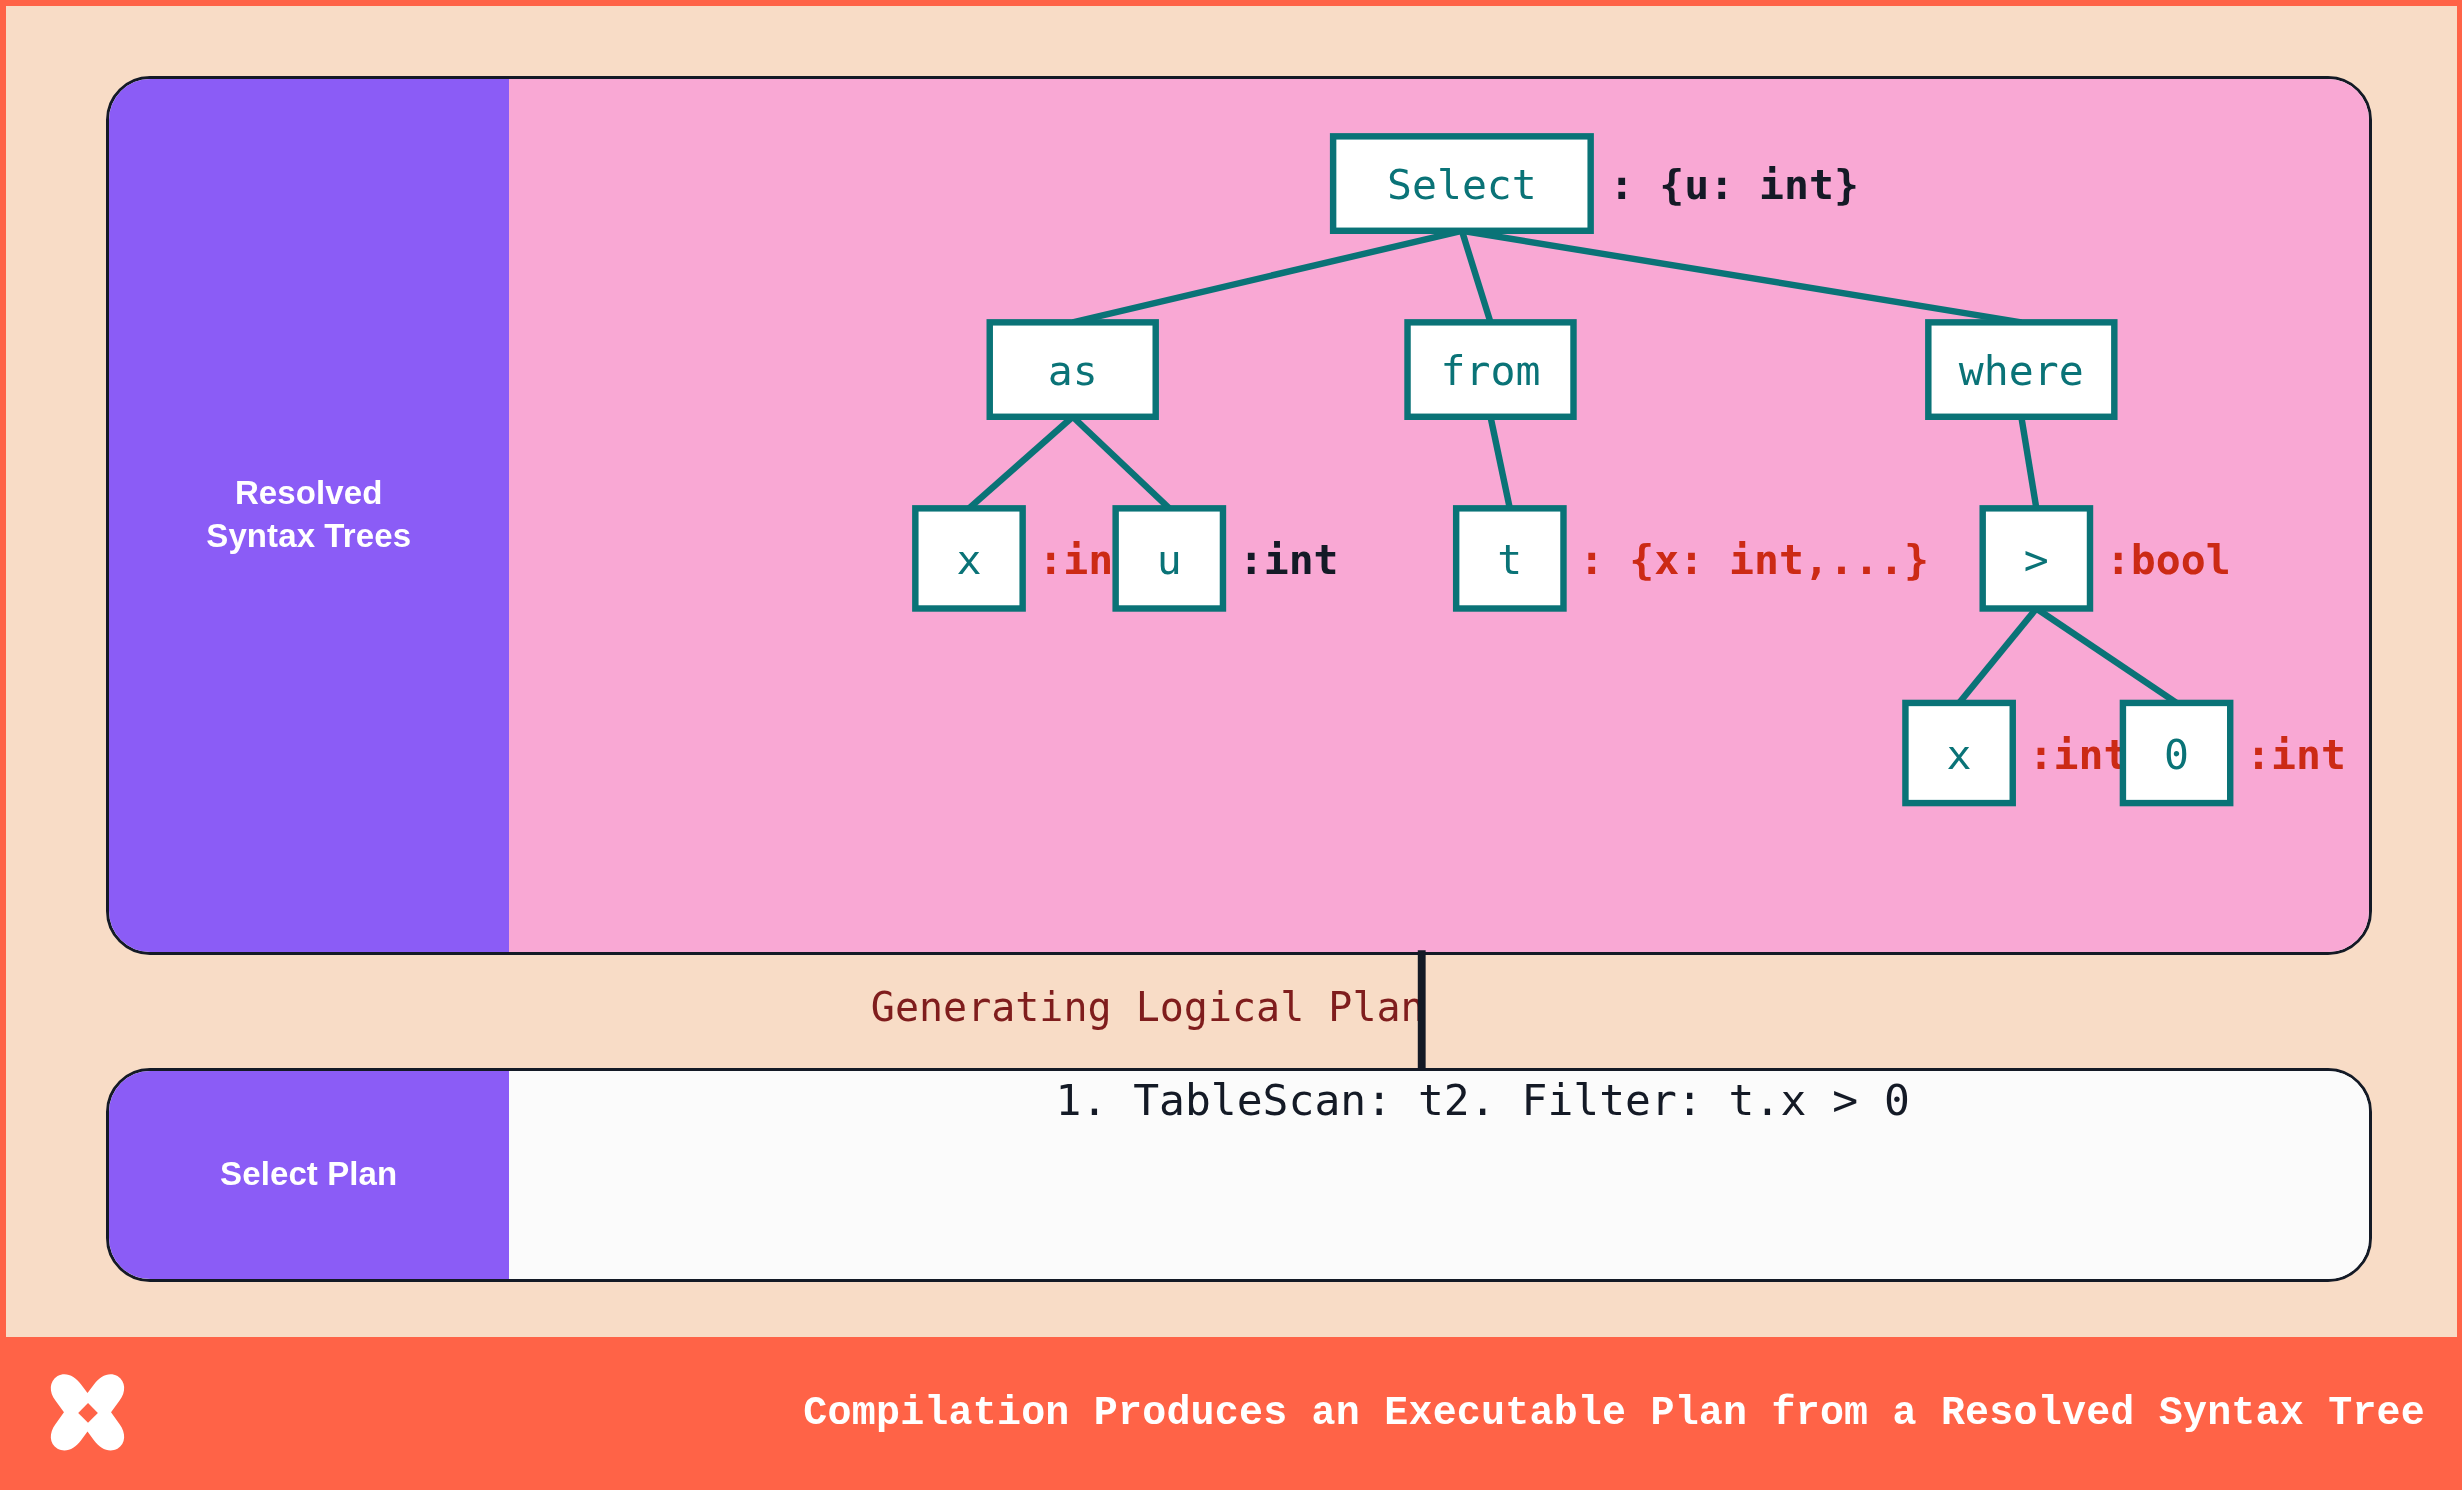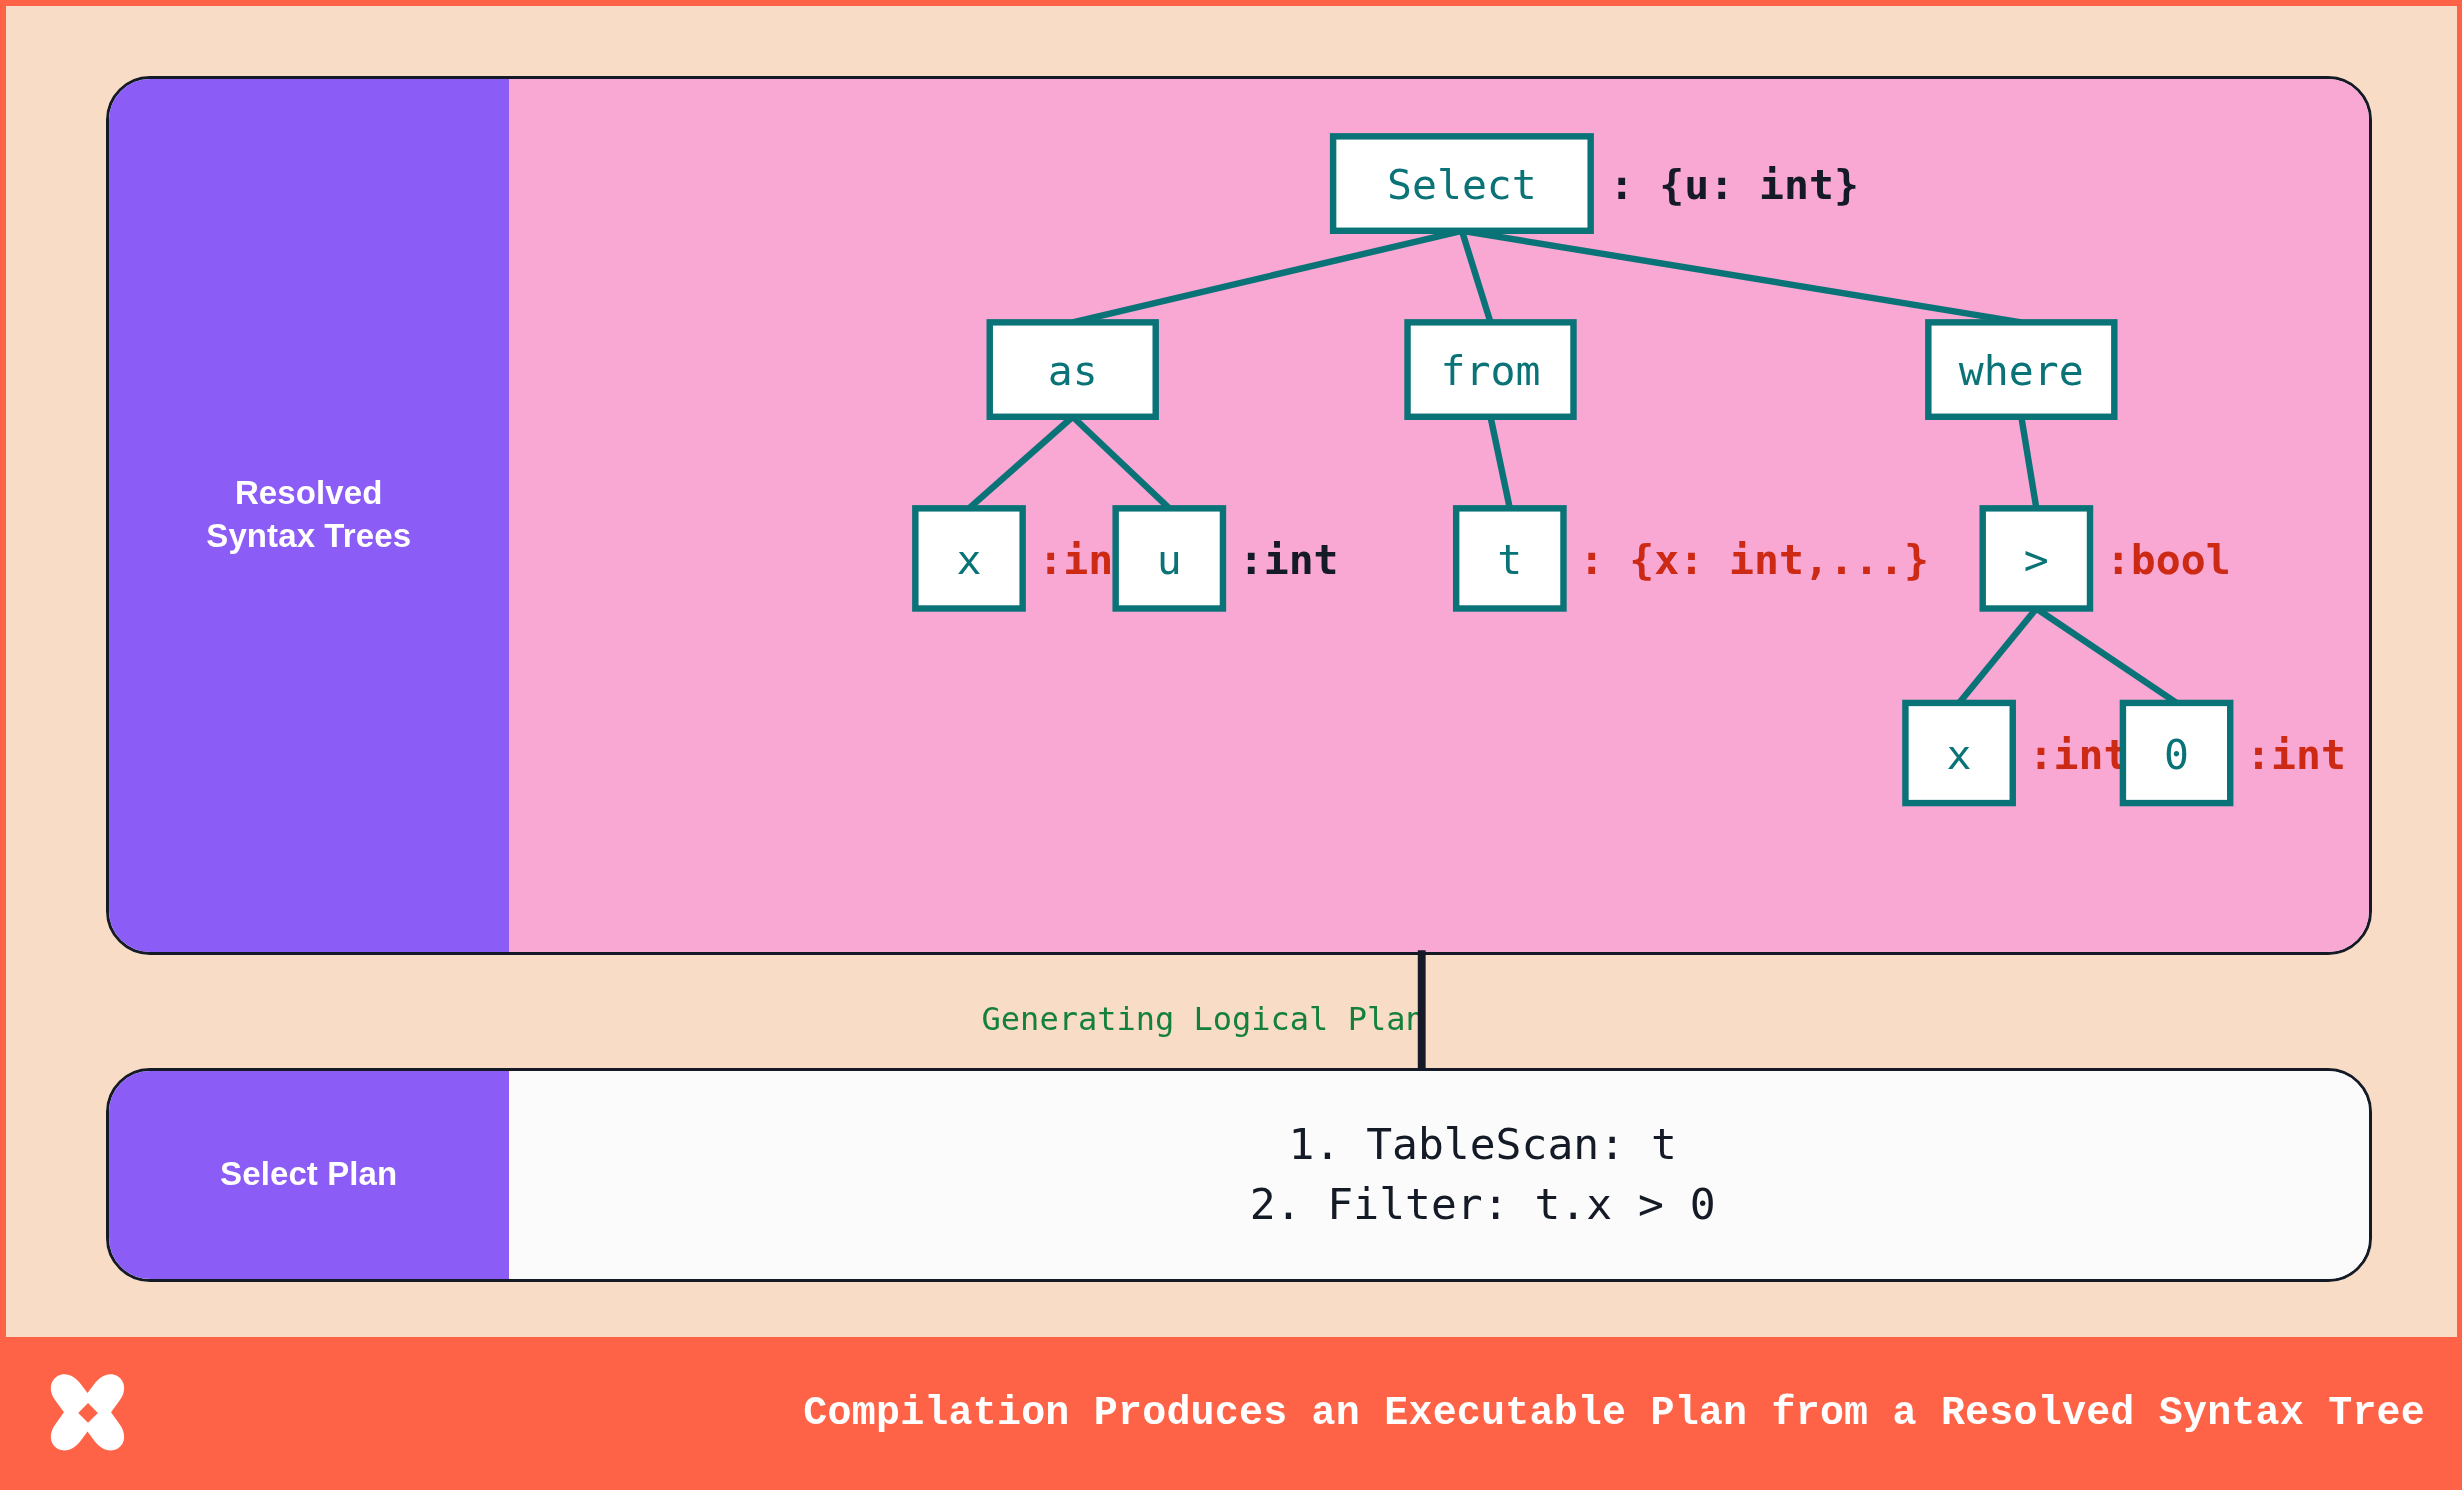--- a/index.html
+++ b/index.html
@@ -68,36 +68,34 @@
   
   #connector{
     position:absolute;
     left:1330px;top:944px;
     width:400px;height:179px;
   }
   #connector-label{
     position:absolute;
     right:1032px;
     top:978px;
-    color:#15803d;
-    font-family:"DejaVu Sans Mono","Liberation Mono",monospace;
-    font-size:32px;
+    color:#7f1d1d;
+    font-family:"DejaVu Sans Mono","Liberation Mono",monospace;
+    font-size:40px;
     white-space:nowrap;
-    margin-top:16px;
   }
   
   #panel-plan{left:100px;top:1062px;width:2266px;height:214px;}
   #panel-plan .panel-side{width:400px;}
   #plan-body{
     position:absolute;left:400px;top:0;right:0;bottom:0;
     background:#FBFBFB;
-    display:flex;flex-direction:column;justify-content:center;
+    display:flex;justify-content:center;
     padding-left:88px;
     box-sizing:border-box;
-    text-align:center;
   }
   .plan-line{
     font-family:"DejaVu Sans Mono","Liberation Mono",monospace;
     font-size:43px;
     line-height:1.38;
     color:#141A26;
     white-space:pre;
   }
   
   #banner{

